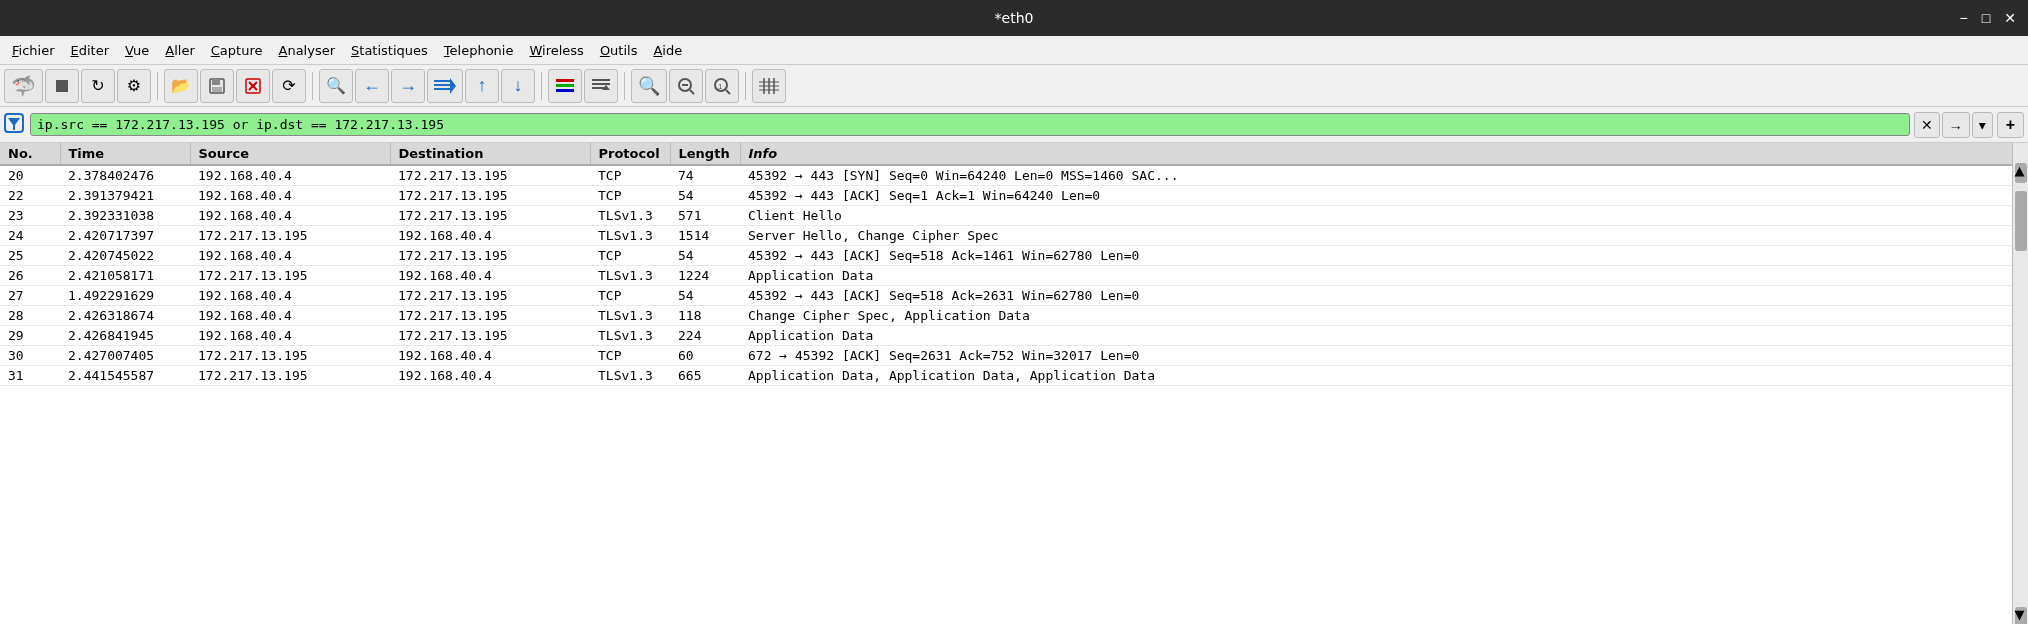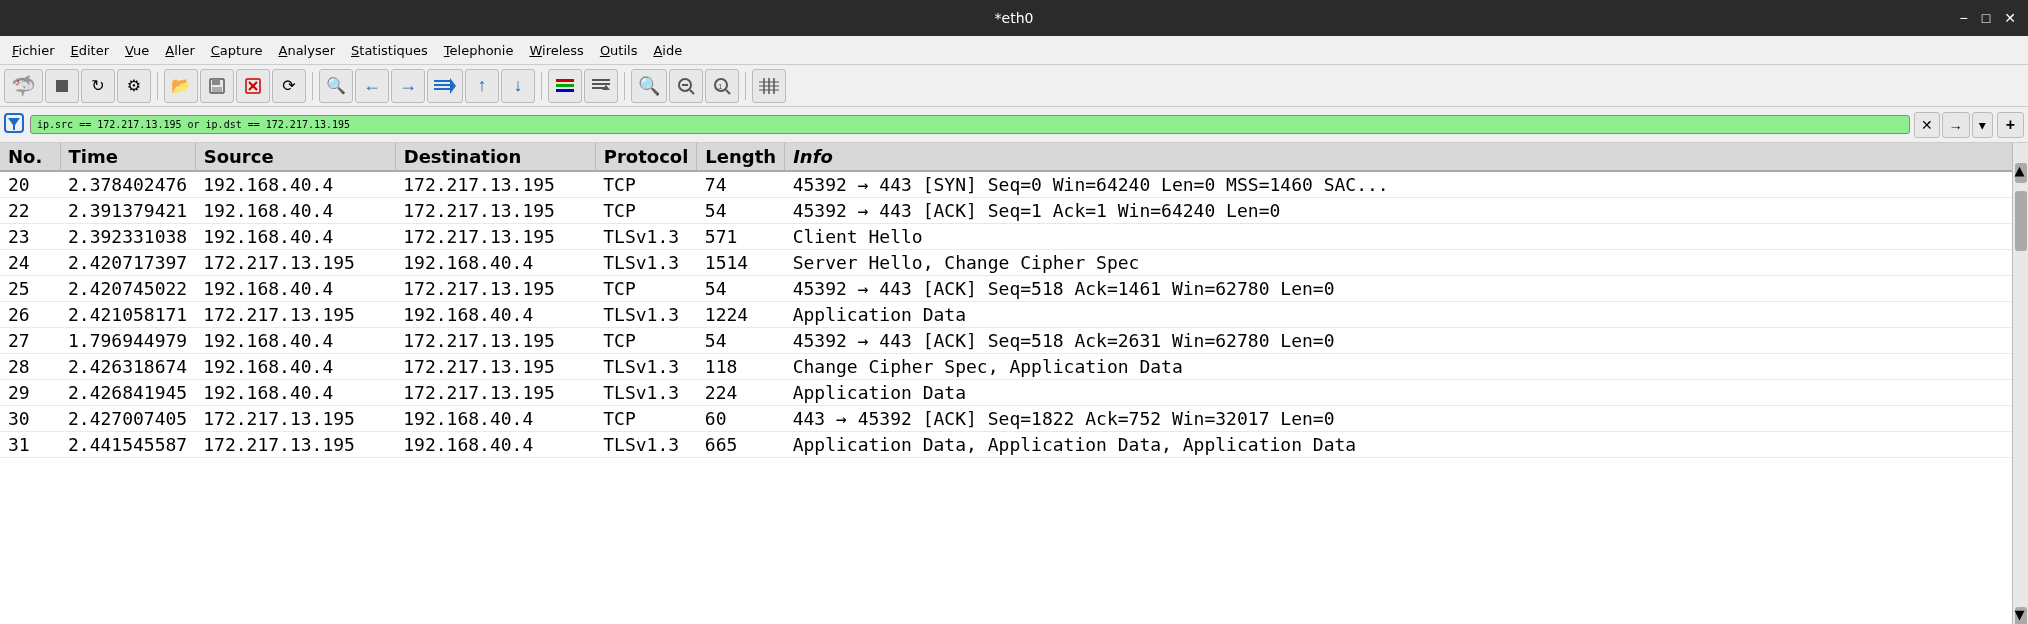--- a/index.html
+++ b/index.html
@@ -102,21 +102,21 @@
       color: #1a6cc8;
       font-size: 16px;
       margin-right: 2px;
     }
     .filter-input {
       flex: 1;
       background: #90ee90;
       border: 1px solid #888;
       border-radius: 3px;
       padding: 3px 6px;
-      font-size: 10px;
+      font-size: 13px;
       font-family: monospace;
       color: #000;
       outline: none;
     }
     .filter-actions {
       display: flex;
       align-items: center;
       gap: 2px;
     }
     .filter-btn {
@@ -147,21 +147,21 @@
     
     .packet-table-wrapper {
       background: #fff;
       flex: 1;
       overflow: hidden;
       position: relative;
     }
     .packet-table {
       width: 100%;
       border-collapse: collapse;
-      font-size: 18px;
+      font-size: 13px;
       font-family: monospace;
     }
     .packet-table thead tr {
       background: #d8d8d8;
       border-bottom: 2px solid #aaa;
     }
     .packet-table thead th {
       text-align: left;
       padding: 3px 8px;
       font-weight: bold;
@@ -436,21 +436,21 @@
             <td>26</td>
             <td>2.421058171</td>
             <td>172.217.13.195</td>
             <td>192.168.40.4</td>
             <td>TLSv1.3</td>
             <td>1224</td>
             <td>Application Data</td>
           </tr>
           <tr>
             <td>27</td>
-            <td>1.796944979</td>
+            <td>1.492291629</td>
             <td>192.168.40.4</td>
             <td>172.217.13.195</td>
             <td>TCP</td>
             <td>54</td>
             <td>45392 → 443 [ACK] Seq=518 Ack=2631 Win=62780 Len=0</td>
           </tr>
           <tr>
             <td>28</td>
             <td>2.426318674</td>
             <td>192.168.40.4</td>
@@ -468,21 +468,21 @@
             <td>224</td>
             <td>Application Data</td>
           </tr>
           <tr>
             <td>30</td>
             <td>2.427007405</td>
             <td>172.217.13.195</td>
             <td>192.168.40.4</td>
             <td>TCP</td>
             <td>60</td>
-            <td>443 → 45392 [ACK] Seq=1822 Ack=752 Win=32017 Len=0</td>
+            <td>672 → 45392 [ACK] Seq=2631 Ack=752 Win=32017 Len=0</td>
           </tr>
           <tr>
             <td>31</td>
             <td>2.441545587</td>
             <td>172.217.13.195</td>
             <td>192.168.40.4</td>
             <td>TLSv1.3</td>
             <td>665</td>
             <td>Application Data, Application Data, Application Data</td>
           </tr>

